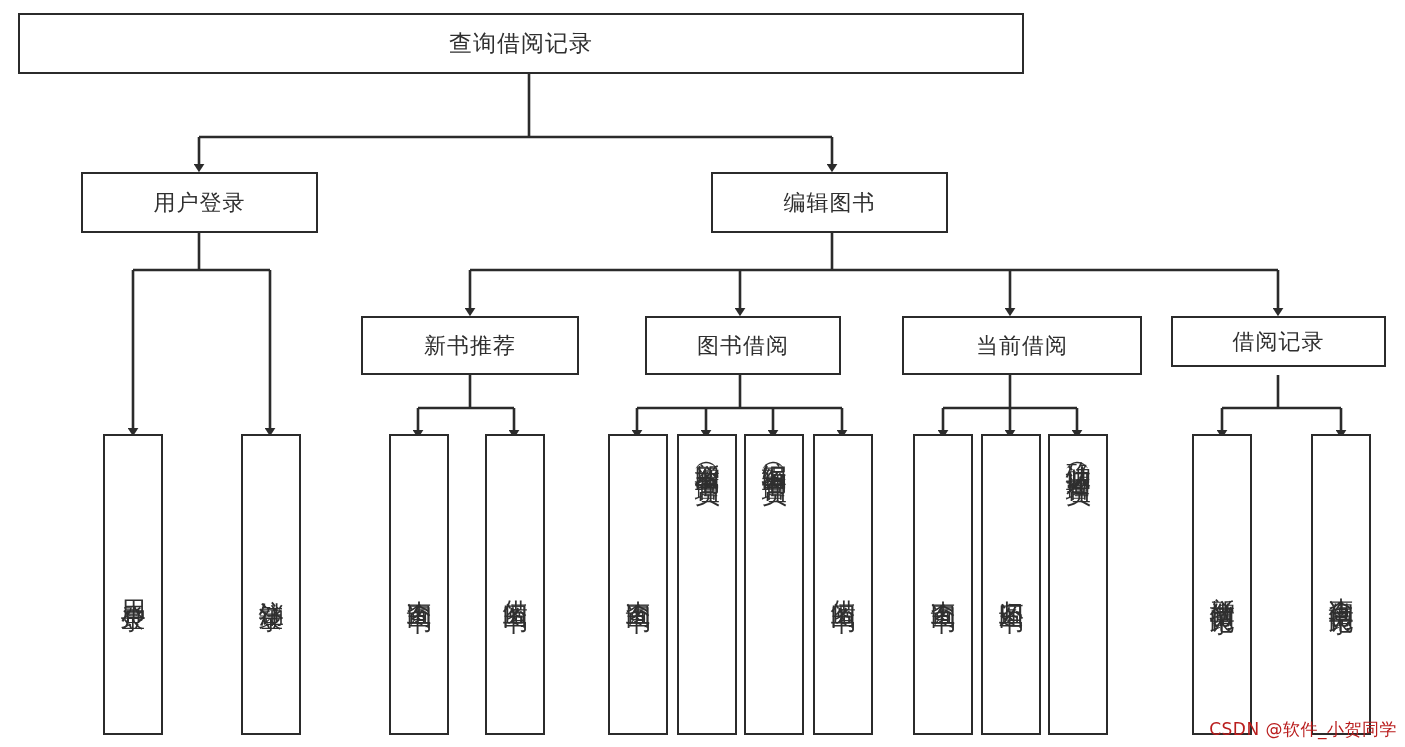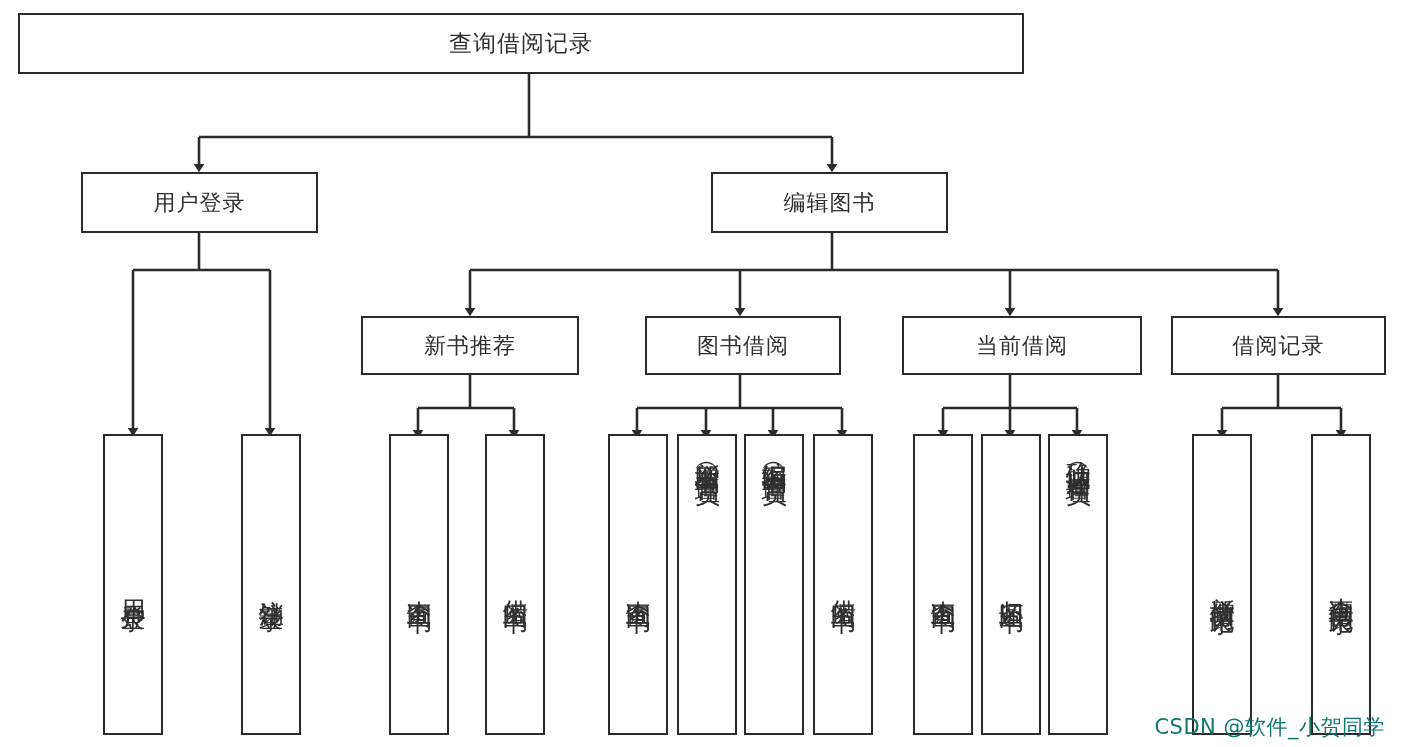--- a/index.html
+++ b/index.html
@@ -57,24 +57,24 @@
     letter-spacing: 3px;
     color: #2f2f2f;
     white-space: nowrap;
   }
   .node-v.top-align {
     align-items: flex-start;
     padding-top: 6px;
   }
   .watermark {
     position: absolute;
-    right: 20px;
+    right: 8px;
     bottom: 6px;
-    font-size: 21px;
-    color: #0f766e;
+    font-size: 17px;
+    color: #b91c1c;
     white-space: nowrap;
     letter-spacing: 0.5px;
   }
 </style>
 </head>
 <body>
 
 <div id="diagram-root">
 
   <svg id="flow-canvas" viewBox="0 0 1405 747">
@@ -140,21 +140,21 @@
 
   <div class="node-box" style="left:361px; top:316px; width:218px; height:59px;">
     <span class="node-h">新书推荐</span>
   </div>
   <div class="node-box" style="left:633px; top:316px; width:196px; height:59px;margin-left:12px;">
     <span class="node-h">图书借阅</span>
   </div>
   <div class="node-box" style="left:902px; top:316px; width:240px; height:59px;">
     <span class="node-h">当前借阅</span>
   </div>
-  <div class="node-box" style="left:1171px; top:316px; width:215px; height:59px;">
+  <div class="node-box" style="left:1171px; top:316px; width:215px; height:51px;">
     <span class="node-h">借阅记录</span>
   </div>
 
   <div class="node-box node-v" style="left:103px; top:434px; width:60px; height:301px;">
     <span class="vtext">用户登录</span>
   </div>
   <div class="node-box node-v" style="left:241px; top:434px; width:60px; height:301px;">
     <span class="vtext">注销登录</span>
   </div>
 

